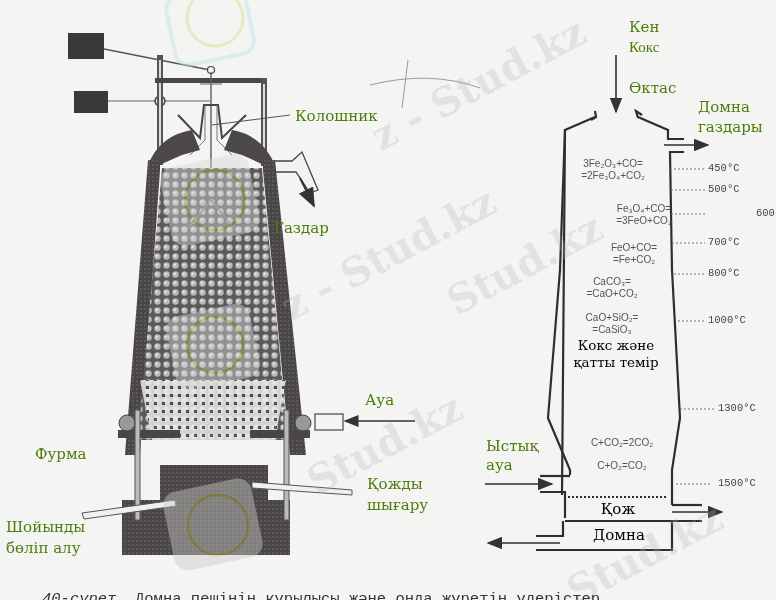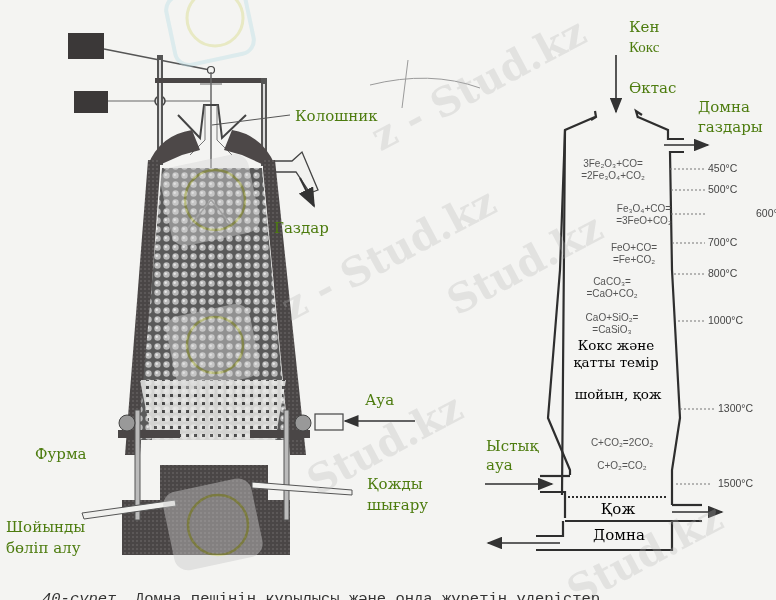--- a/index.html
+++ b/index.html
@@ -1,20 +1,20 @@
 <!DOCTYPE html>
 <html><head>
 <meta charset="utf-8">
 <style>
   html, body { margin:0; padding:0; }
   body { width:776px; height:600px; background:#f4f4f2; position:relative; overflow:hidden;
          font-family:"DejaVu Serif", serif; color:#3a3a3a; }
   .lbl { position:absolute; font-family:"DejaVu Serif", serif; font-size:15px; color:#4d7c0f; line-height:19px; white-space:nowrap; }
   .eq  { position:absolute; font-family:"Liberation Sans", sans-serif; font-size:10px; color:#555; line-height:12px; text-align:center; white-space:nowrap; }
-  .tmp { position:absolute; font-family:Liberation Sans, sans-serif; font-size:10.5px; color:#444; white-space:nowrap; }
+  .tmp { position:absolute; font-family:Liberation Mono, monospace; font-size:10.5px; color:#444; white-space:nowrap; }
   .zone { position:absolute; font-family:"DejaVu Serif", serif; font-size:13.5px; color:#000000; line-height:17px; text-align:center; white-space:nowrap; }
   .caption { position:absolute; left:42px; top:590px; font-family:Liberation Mono, monospace; font-size:15.5px; color:#333; white-space:nowrap; }
   .caption i { font-style:italic; }
   svg { position:absolute; left:0; top:0; }
   .wm { position:absolute; font-family:"DejaVu Serif", serif; font-weight:bold; font-size:40px; color:rgba(180,180,180,0.28); transform:rotate(-28deg); white-space:nowrap; }
 </style>
 </head>
 <body>
 
 <svg width="776" height="600" viewBox="0 0 776 600">
@@ -190,21 +190,20 @@
 <div class="eq" style="left:572px;top:312px;width:80px;">
   <div>CaO+SiO₂=</div>
   <div>=CaSiO₃</div>
 </div>
 
 <div class="zone" style="left:562px;top:337px;width:108px;">
   <div>Кокс және</div>
   <div>қатты темір</div>
 </div>
 <div class="zone" style="left:556px;top:386px;width:124px;">
-  <div>шойын, қож</div>
 </div>
 <div class="eq" style="left:572px;top:437px;width:100px;">C+CO₂=2CO₂</div>
 <div class="eq" style="left:572px;top:460px;width:100px;">C+O₂=CO₂</div>
 
 <div class="zone" style="left:568px;top:501px;width:100px;font-size:15px;">Қож</div>
 <div class="zone" style="left:566px;top:527px;width:106px;font-size:15px;">Домна</div>
 
 <div class="tmp" style="left:708px;top:162px;">450°C</div>
 <div class="tmp" style="left:708px;top:183px;">500°C</div>
 <div class="tmp" style="left:708px;top:207px;padding-left:48px;">600°C</div>

